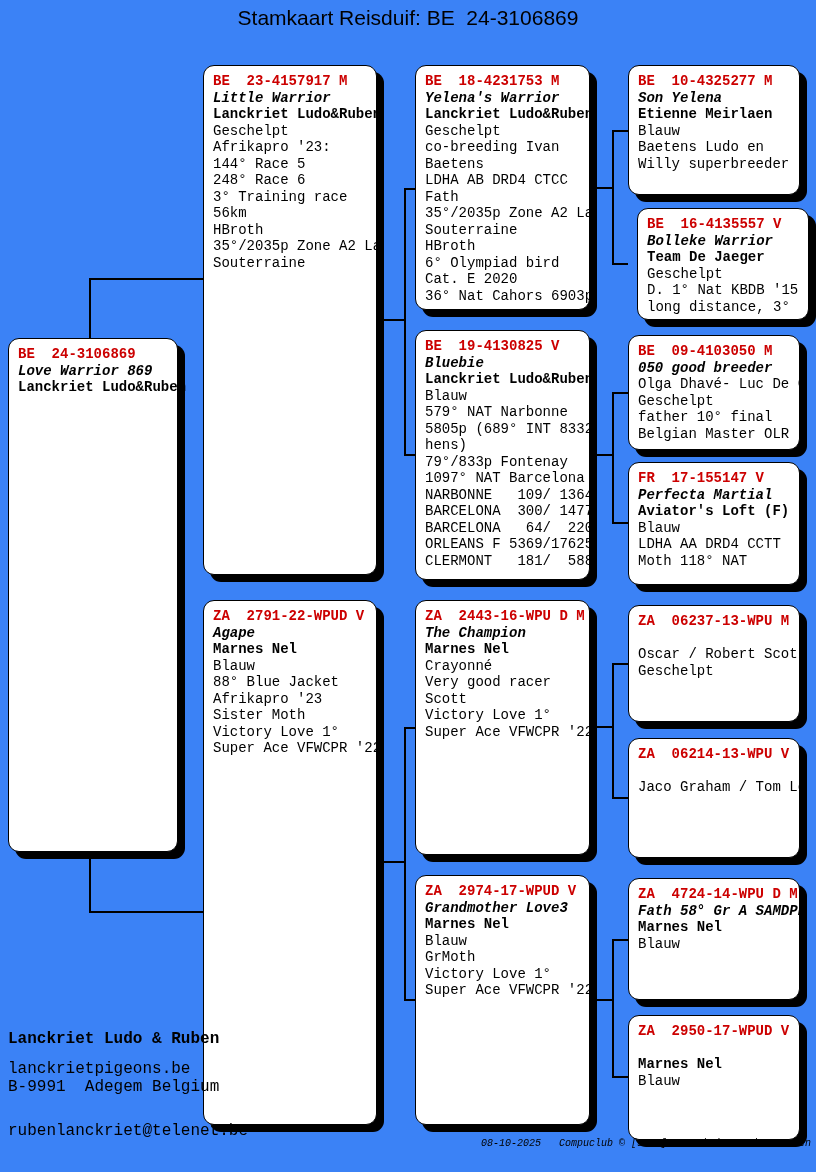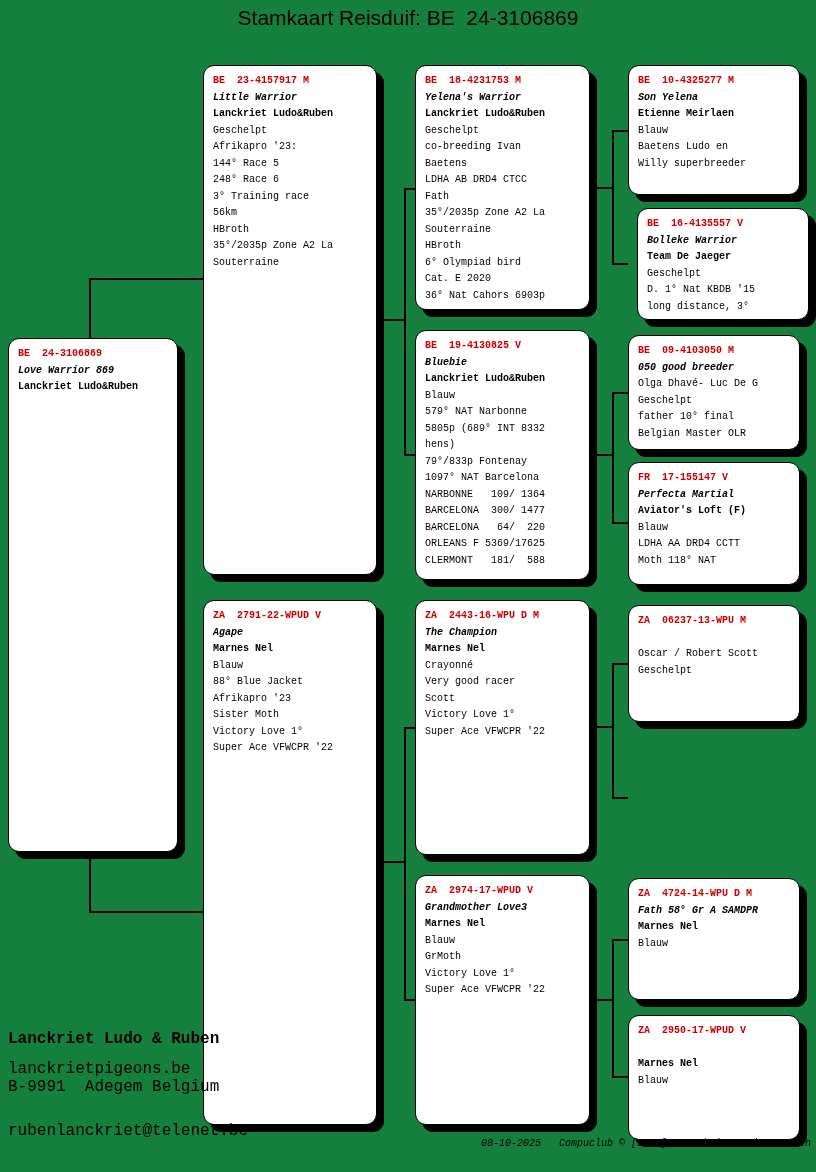--- a/index.html
+++ b/index.html
@@ -1,31 +1,31 @@
 <!DOCTYPE html>
 <html><head>
 <meta charset="utf-8">
 <style>
   html,body { margin:0; padding:0; background:#fff; }
   #page {
-    position:relative; width:816px; height:1172px; background:#15803d;
+    position:relative; width:816px; height:1172px; background:#3b82f6;
     font-family:"Liberation Mono","DejaVu Sans Mono",monospace;
     color:#000; overflow:hidden;
   }
   .title {
     position:absolute; top:6px; left:0; width:816px; text-align:center;
     font-family:"Liberation Sans","DejaVu Sans",sans-serif;
     font-size:21px; white-space:pre; color:#000;
   }
   .pbox {
     position:absolute; box-sizing:border-box; background:#fff;
     border:1.5px solid #000; border-radius:11px;
     box-shadow:7px 7px 0 0 #000;
     padding:7px 9px 6px 9px;
-    font-size:10px; line-height:16.5px;
+    font-size:14px; line-height:16.5px;
   }
   .ring  { color:#cc0000; font-weight:bold; white-space:pre; min-height:16.5px; }
   .pname { font-weight:bold; font-style:italic; white-space:pre; min-height:16.5px; }
   .loft  { font-weight:bold; white-space:pre; min-height:16.5px; }
   .loft.normal { font-weight:normal; }
   .pline { white-space:pre; min-height:16.5px; }
   .cline { position:absolute; background:#000; }
 
   #b0  { left:8px;   top:338px;  width:170px; height:514px; }
   #b1  { left:203px; top:65px;   width:174px; height:510px; }
@@ -231,20 +231,26 @@
       </div>
   </div>
   <div class="pbox" id="b11">
     <div class="ring">ZA  06237-13-WPU M</div>
     <div class="pname"></div>
     <div class="loft normal">Oscar / Robert Scott</div>
     <div class="pdetails">
         <div class="pline">Geschelpt</div>
       </div>
   </div>
+  <div class="pbox" id="b12">
+    <div class="ring">ZA  06214-13-WPU V</div>
+    <div class="pname"></div>
+    <div class="loft normal">Jaco Graham / Tom Lo</div>
+    <div class="pdetails"></div>
+  </div>
   <div class="pbox" id="b13">
     <div class="ring">ZA  4724-14-WPU D M</div>
     <div class="pname">Fath 58° Gr A SAMDPR</div>
     <div class="loft">Marnes Nel</div>
     <div class="pdetails">
         <div class="pline">Blauw</div>
       </div>
   </div>
   <div class="pbox" id="b14">
     <div class="ring">ZA  2950-17-WPUD V</div>

